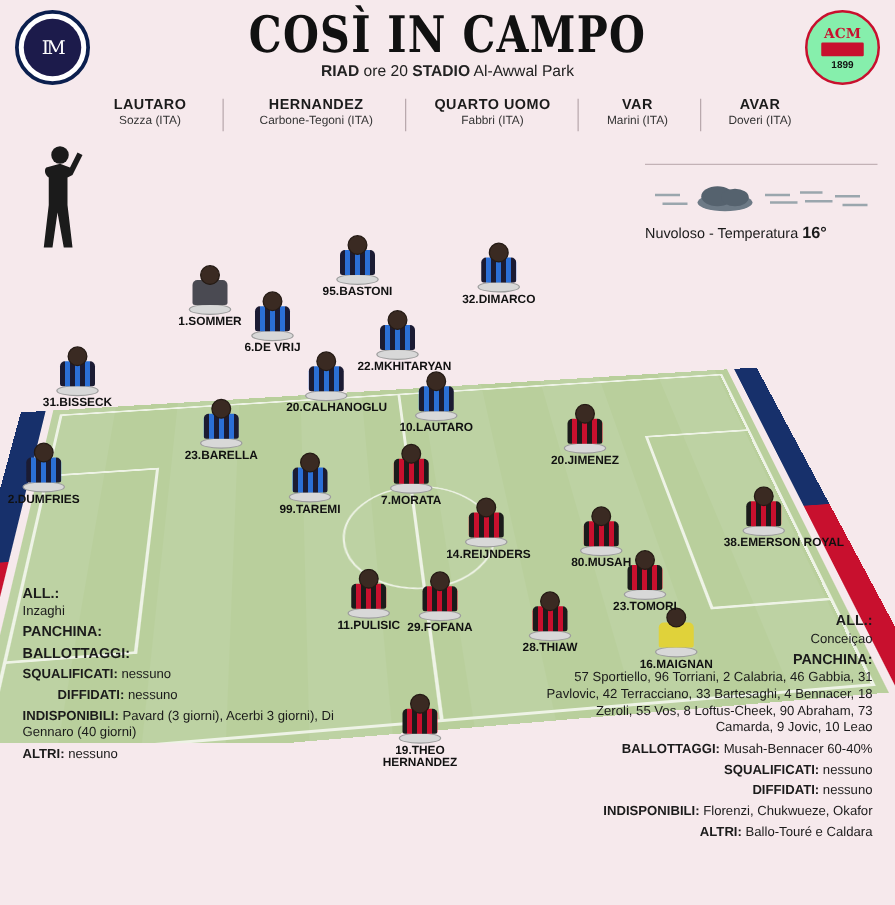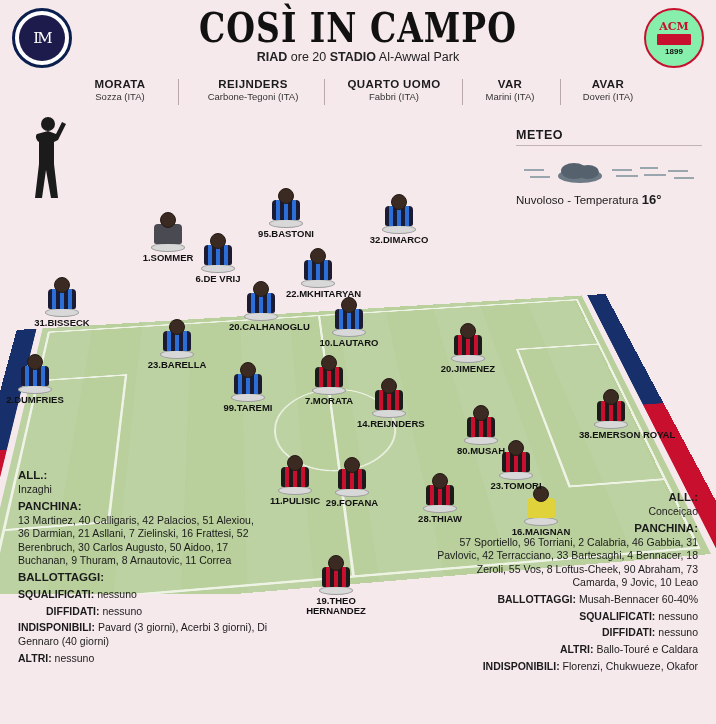--- a/index.html
+++ b/index.html
@@ -131,26 +131,26 @@
 
   <div id="crest-right">
     <div class="acm">ACM</div>
     <div class="bar"></div>
     <div class="yr">1899</div>
   </div>
 </div>
 
 <div id="officials">
   <div class="off" style="left:60px;width:120px;">
-    <div class="role">MORATA</div>
+    <div class="role">LAUTARO</div>
     <div class="nm">Sozza (ITA)</div>
   </div>
   <div class="off" style="left:178px;width:150px;">
     <div class="sep"></div>
-    <div class="role">REIJNDERS</div>
+    <div class="role">HERNANDEZ</div>
     <div class="nm">Carbone-Tegoni (ITA)</div>
   </div>
   <div class="off" style="left:324px;width:140px;">
     <div class="sep"></div>
     <div class="role">QUARTO UOMO</div>
     <div class="nm">Fabbri (ITA)</div>
   </div>
   <div class="off" style="left:462px;width:96px;">
     <div class="sep"></div>
     <div class="role">VAR</div>
@@ -325,21 +325,21 @@
       <div class="lbl wrap">19.THEO HERNANDEZ</div>
     </div>
     <div class="player milan" style="left: 481px; top: 405px;">
       <div class="chip">
         <div class="base"></div>
         <div class="body"></div>
         <div class="head"></div>
       </div>
       <div class="lbl">80.MUSAH</div>
     </div>
-    <div class="player milan" style="left: 389px; top: 378px;">
+    <div class="player milan" style="left: 389px; top: 398px;">
       <div class="chip">
         <div class="base"></div>
         <div class="body"></div>
         <div class="head"></div>
       </div>
       <div class="lbl">14.REIJNDERS</div>
     </div>
     <div class="player milan" style="left: 352px; top: 457px;">
       <div class="chip">
         <div class="base"></div>
@@ -375,21 +375,20 @@
   </div>
 
 <div id="ref-figure">
   <svg width="64" height="90" viewBox="0 0 64 90" aria-hidden="true">
     <circle cx="30" cy="12" r="7" fill="#1b1b1b"></circle>
     <path d="M30 19 L38 22 L44 10 L48 12 L40 28 L36 30 L36 52 L40 86 L33 86 L28 58 L24 86 L17 86 L21 52 L21 30 C18 28 17 24 19 22 Z" fill="#1b1b1b"></path>
   </svg>
 </div>
 
 <div id="meteo">
-  <div class="h">METEO</div>
   <div class="line"></div>
   <div class="ico">
     <svg width="186" height="30" viewBox="0 0 186 30" aria-hidden="true">
       <g>
         <ellipse cx="64" cy="20" rx="22" ry="7" fill="#6d7a86"></ellipse>
         <ellipse cx="58" cy="15" rx="13" ry="8" fill="#55626e"></ellipse>
         <ellipse cx="72" cy="16" rx="11" ry="7" fill="#55626e"></ellipse>
       </g>
       <g stroke="#9aa6ad" stroke-width="2">
         <line x1="96" y1="14" x2="116" y2="14"></line>
@@ -407,21 +406,20 @@
   </div>
   <div class="txt">
     <span>Nuvoloso - Temperatura </span><b>16°</b>
   </div>
 </div>
 
 <div id="left-panel">
   <div class="sec-h">ALL.:</div>
   <div class="sec-b">Inzaghi</div>
   <div class="sec-h" style="margin-top:2px;">PANCHINA:</div>
-  <div class="sec-b">13 Martinez, 40 Calligaris, 42 Palacios, 51 Alexiou, 36 Darmian, 21 Asllani, 7 Zielinski, 16 Frattesi, 52 Berenbruch, 30 Carlos Augusto, 50 Aidoo, 17 Buchanan, 9 Thuram, 8 Arnautovic, 11 Correa</div>
   <div class="sec-h" style="margin-top:2px;">BALLOTTAGGI:</div>
   <div class="rowline">
     <b>SQUALIFICATI:</b>
     <span>nessuno</span>
   </div>
   <div class="rowline">
     <b style="margin-left:28px;">DIFFIDATI:</b>
     <span>nessuno</span>
   </div>
   <div class="rowline">
@@ -445,20 +443,20 @@
   </div>
   <div class="rowline">
     <b>SQUALIFICATI:</b>
     <span>nessuno</span>
   </div>
   <div class="rowline">
     <b>DIFFIDATI:</b>
     <span>nessuno</span>
   </div>
   <div class="rowline">
+    <b>INDISPONIBILI:</b>
+    <span>Florenzi, Chukwueze, Okafor</span>
+  </div>
+  <div class="rowline">
     <b>ALTRI:</b>
     <span>Ballo-Touré e Caldara</span>
   </div>
-  <div class="rowline">
-    <b>INDISPONIBILI:</b>
-    <span>Florenzi, Chukwueze, Okafor</span>
-  </div>
 </div>
 
 </body></html>

